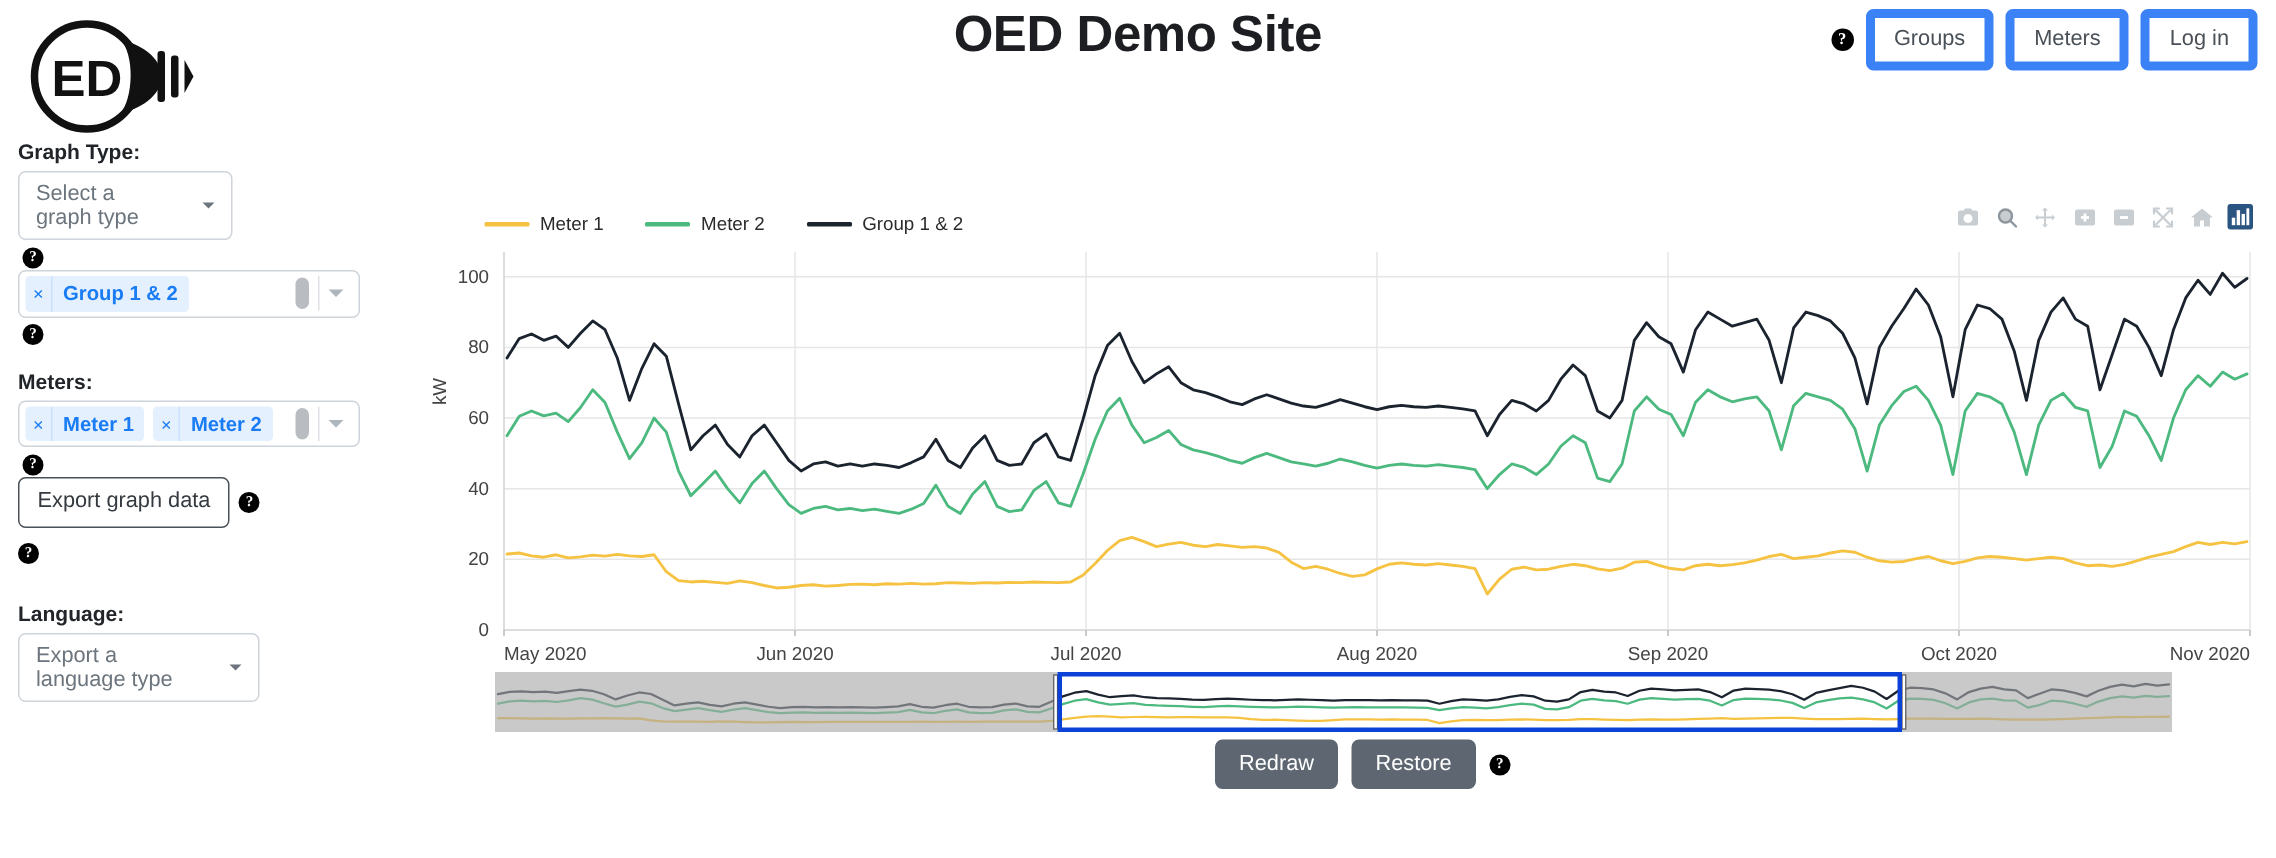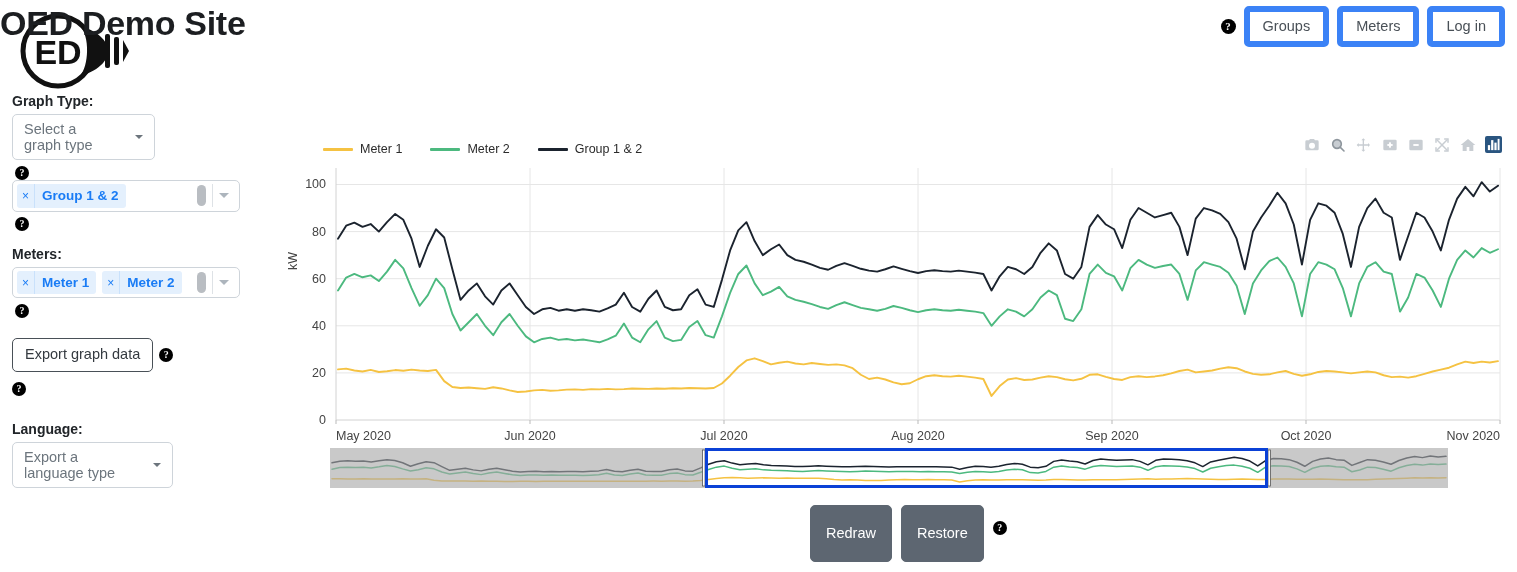--- a/index.html
+++ b/index.html
@@ -10,21 +10,21 @@
     font-family: "Liberation Sans", sans-serif;
     color: #212529;
     overflow: hidden;
   }
   .page { position: relative; width: 1517px; height: 572px; }
 
   
   .logo-wrap { position: absolute; left: 10px; top: 8px; width: 120px; height: 82px; }
   .page-title {
     position: absolute; left: 0; top: 4px; width: 1517px;
-    font-size: 34px; font-weight: 700;
+    text-align: center; font-size: 34px; font-weight: 700;
     letter-spacing: -0.3px; color: #1c1e21;
   }
   .top-nav {
     position: absolute; right: 12px; top: 6px;
     display: flex; align-items: center; gap: 8px;
   }
   .nav-btn {
     border: 6px solid #3b82f6; background: #fff; color: #495057;
     border-radius: 5px; font-size: 14.5px; padding: 6px 13px;
     font-family: "Liberation Sans", sans-serif; line-height: 1.2;
@@ -122,22 +122,22 @@
   .rangeslider { position: absolute; left: 330px; top: 448px; width: 1118px; height: 40px; }
   .rs-svg { display: block; }
 
   
   .bottom-btns {
     position: absolute; left: 810px; top: 493px;
     display: flex; align-items: center; gap: 9px;
   }
   .btn-gray {
     background: #5d6671; border: 1px solid #5d6671; color: #fff;
-    border-radius: 5px; font-size: 14.5px; padding: 19px 15px;
-    font-family: "Liberation Sans", sans-serif; cursor: pointer; line-height: 1.2; margin-top: 12px;
+    border-radius: 5px; font-size: 14.5px; padding: 7px 15px;
+    font-family: "Liberation Sans", sans-serif; cursor: pointer; line-height: 1.2;
   }
 </style>
 </head>
 <body>
 
 <div class="page">
 
   <div class="logo-wrap">
     <svg width="120" height="82" viewBox="0 0 120 82">
       <circle cx="48" cy="43" r="35" fill="none" stroke="#111" stroke-width="5"></circle>
@@ -197,21 +197,21 @@
         </span>
       </div>
       <span class="thumb"></span>
       <span class="sep"></span>
       <span class="dd-caret"></span>
     </div>
     <div class="help-row">
       <span class="help sm">?</span>
     </div>
 
-    <div class="btn-row" style="margin-top:20px">
+    <div class="btn-row" style="">
       <button class="btn-outline">Export graph data</button>
       <span class="help sm">?</span>
     </div>
 
 
     <div class="btn-row" style="margin-top:10px">
       <span class="help sm">?</span>
     </div>
 
     <div class="field-label" style="margin-top:24px">Language:</div>

